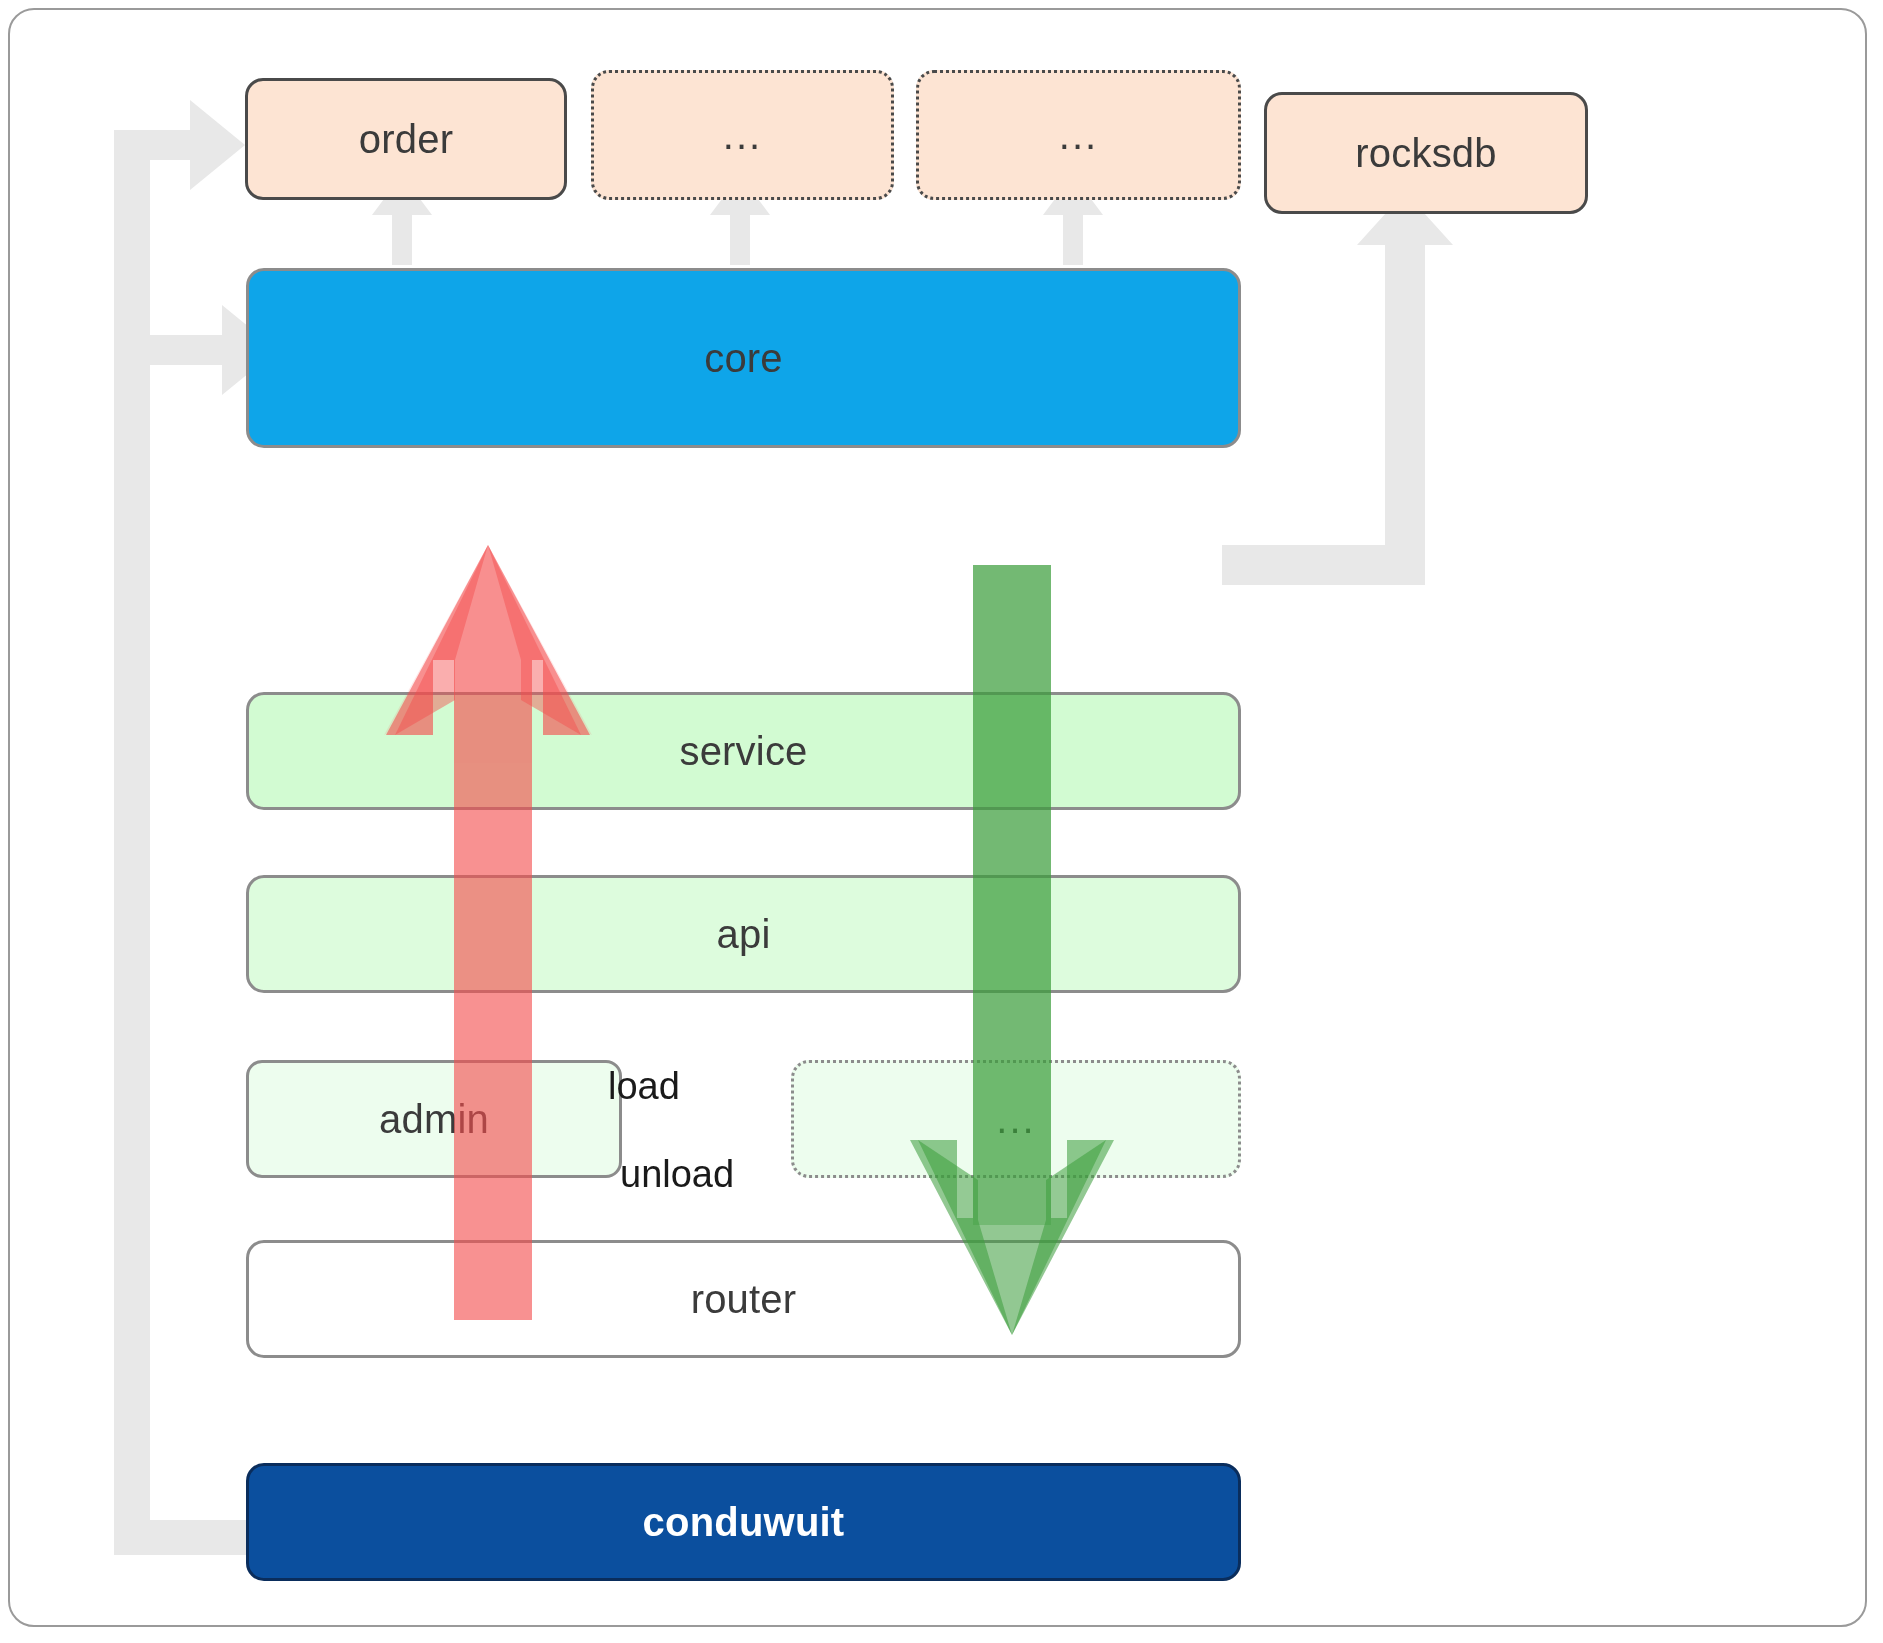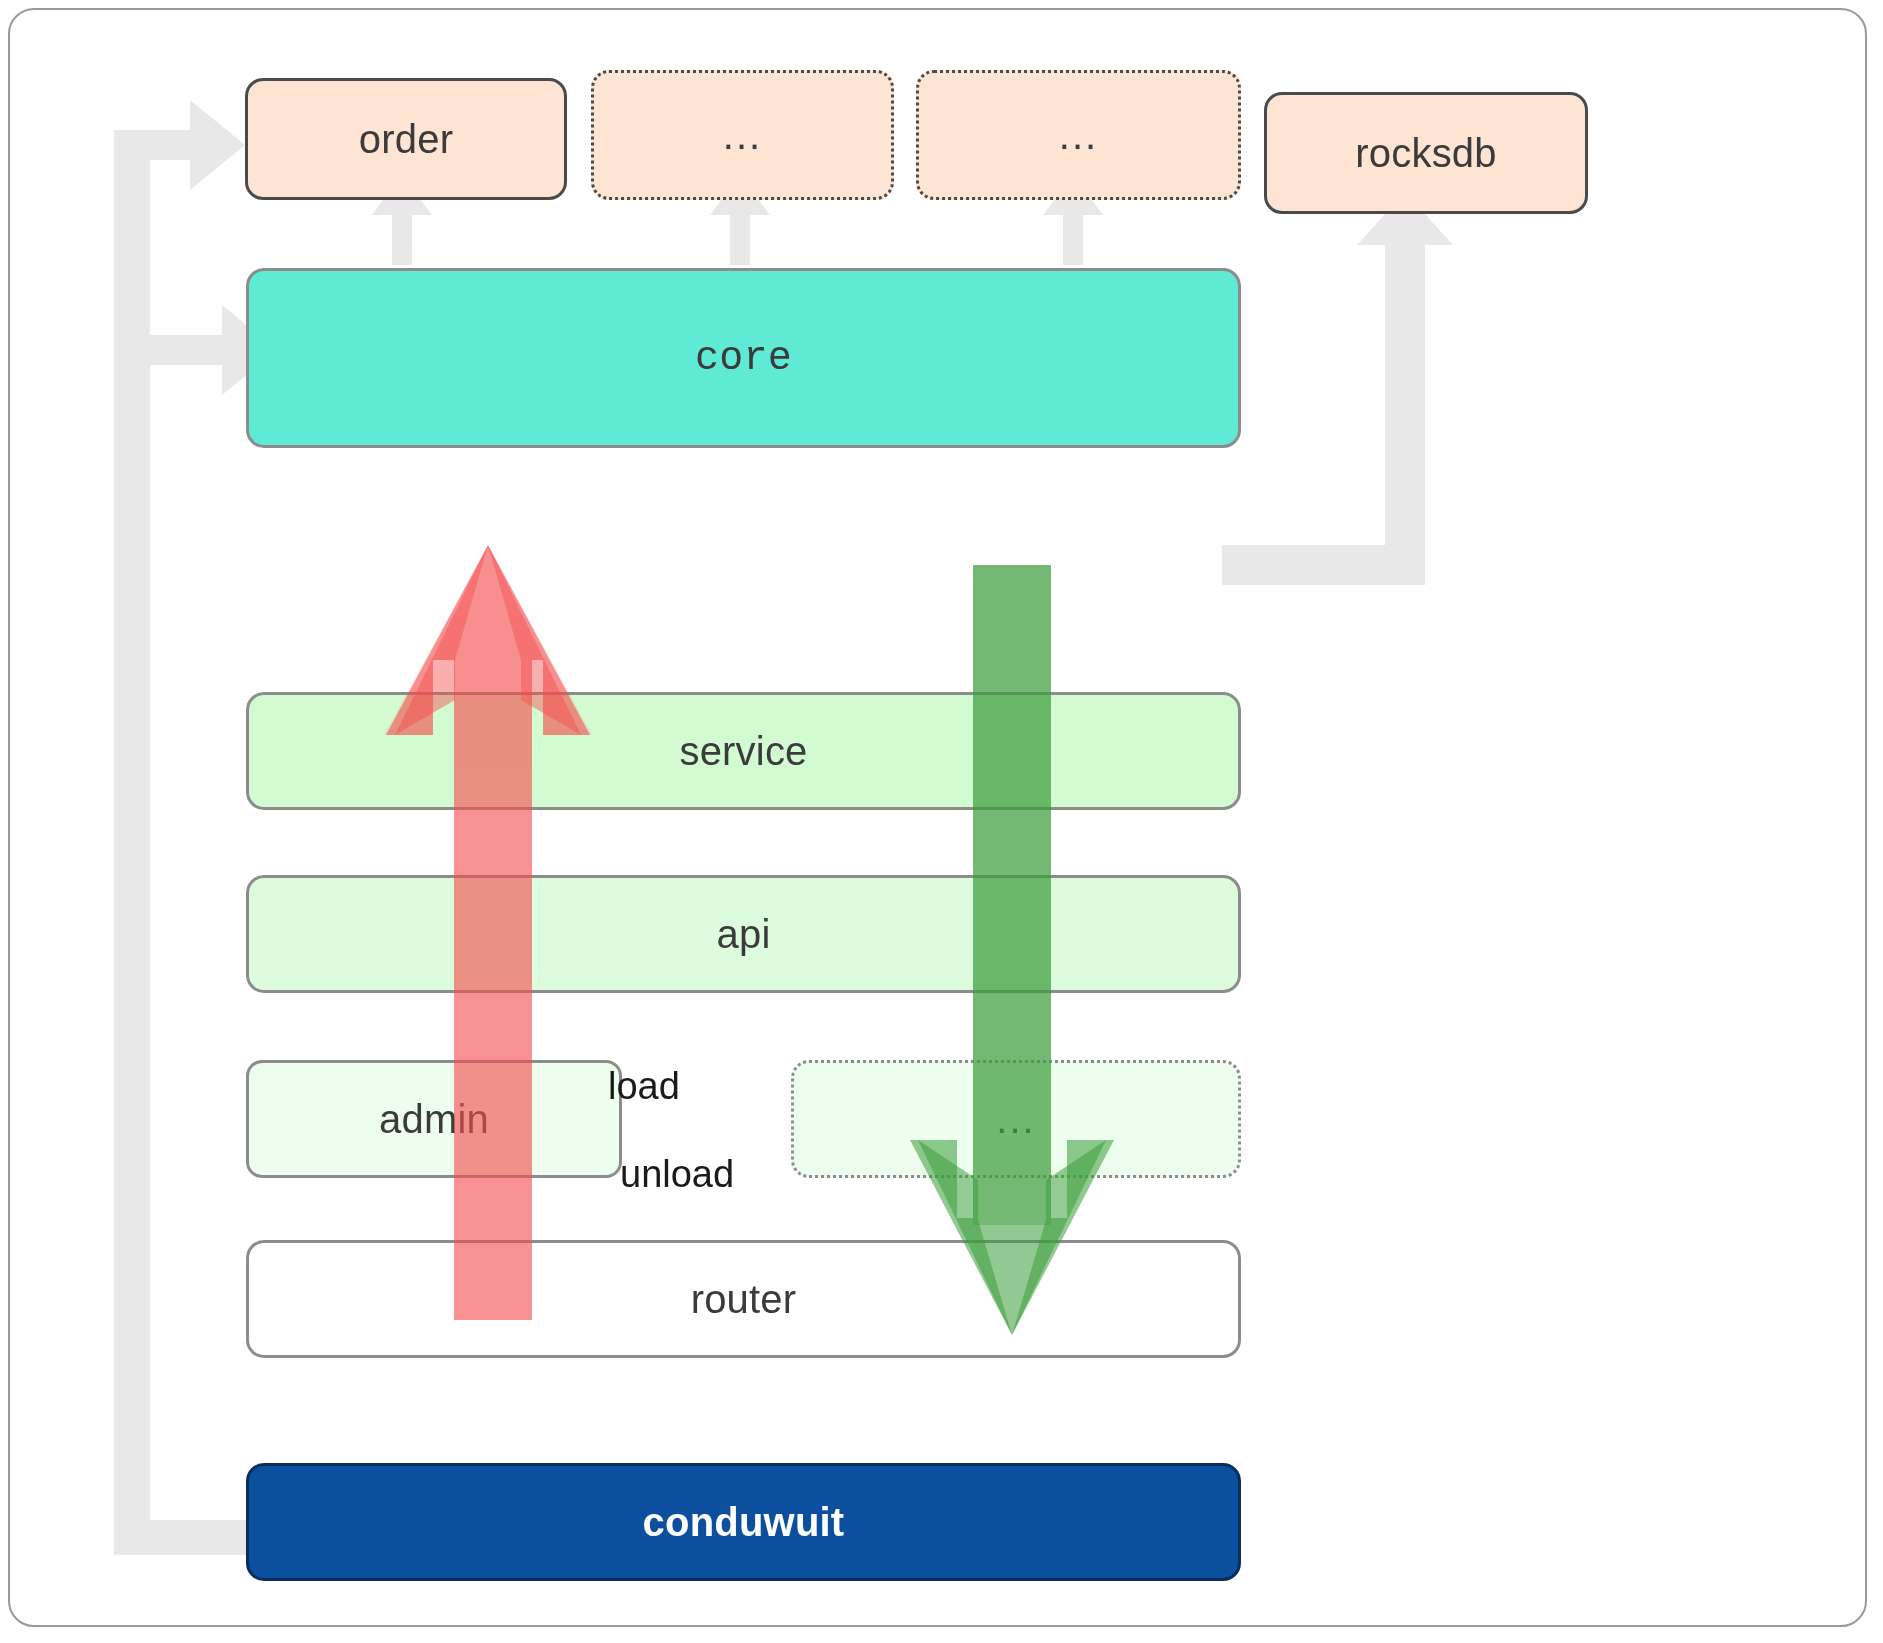--- a/index.html
+++ b/index.html
@@ -42,24 +42,23 @@
     background: #fde4d3;
     border: 3px solid #4a4a4a;
     border-radius: 18px;
   }
   .node-ext-dotted {
     background: #fde4d3;
     border: 3px dotted #4a4a4a;
     border-radius: 18px;
   }
   .node-core {
-    background: #5eead4;
-    border: 3px solid #8c8c8c;
-    border-radius: 18px;
-    font-family: Liberation Mono, monospace;
+    background: #0ea5e9;
+    border: 3px solid #8c8c8c;
+    border-radius: 18px;
   }
   .node-db {
     background: #9cf79c;
     border: 3px solid #8c8c8c;
     border-radius: 18px;
   }
   .node-service {
     background: #d2fbd2;
     border: 3px solid #8c8c8c;
     border-radius: 18px;

